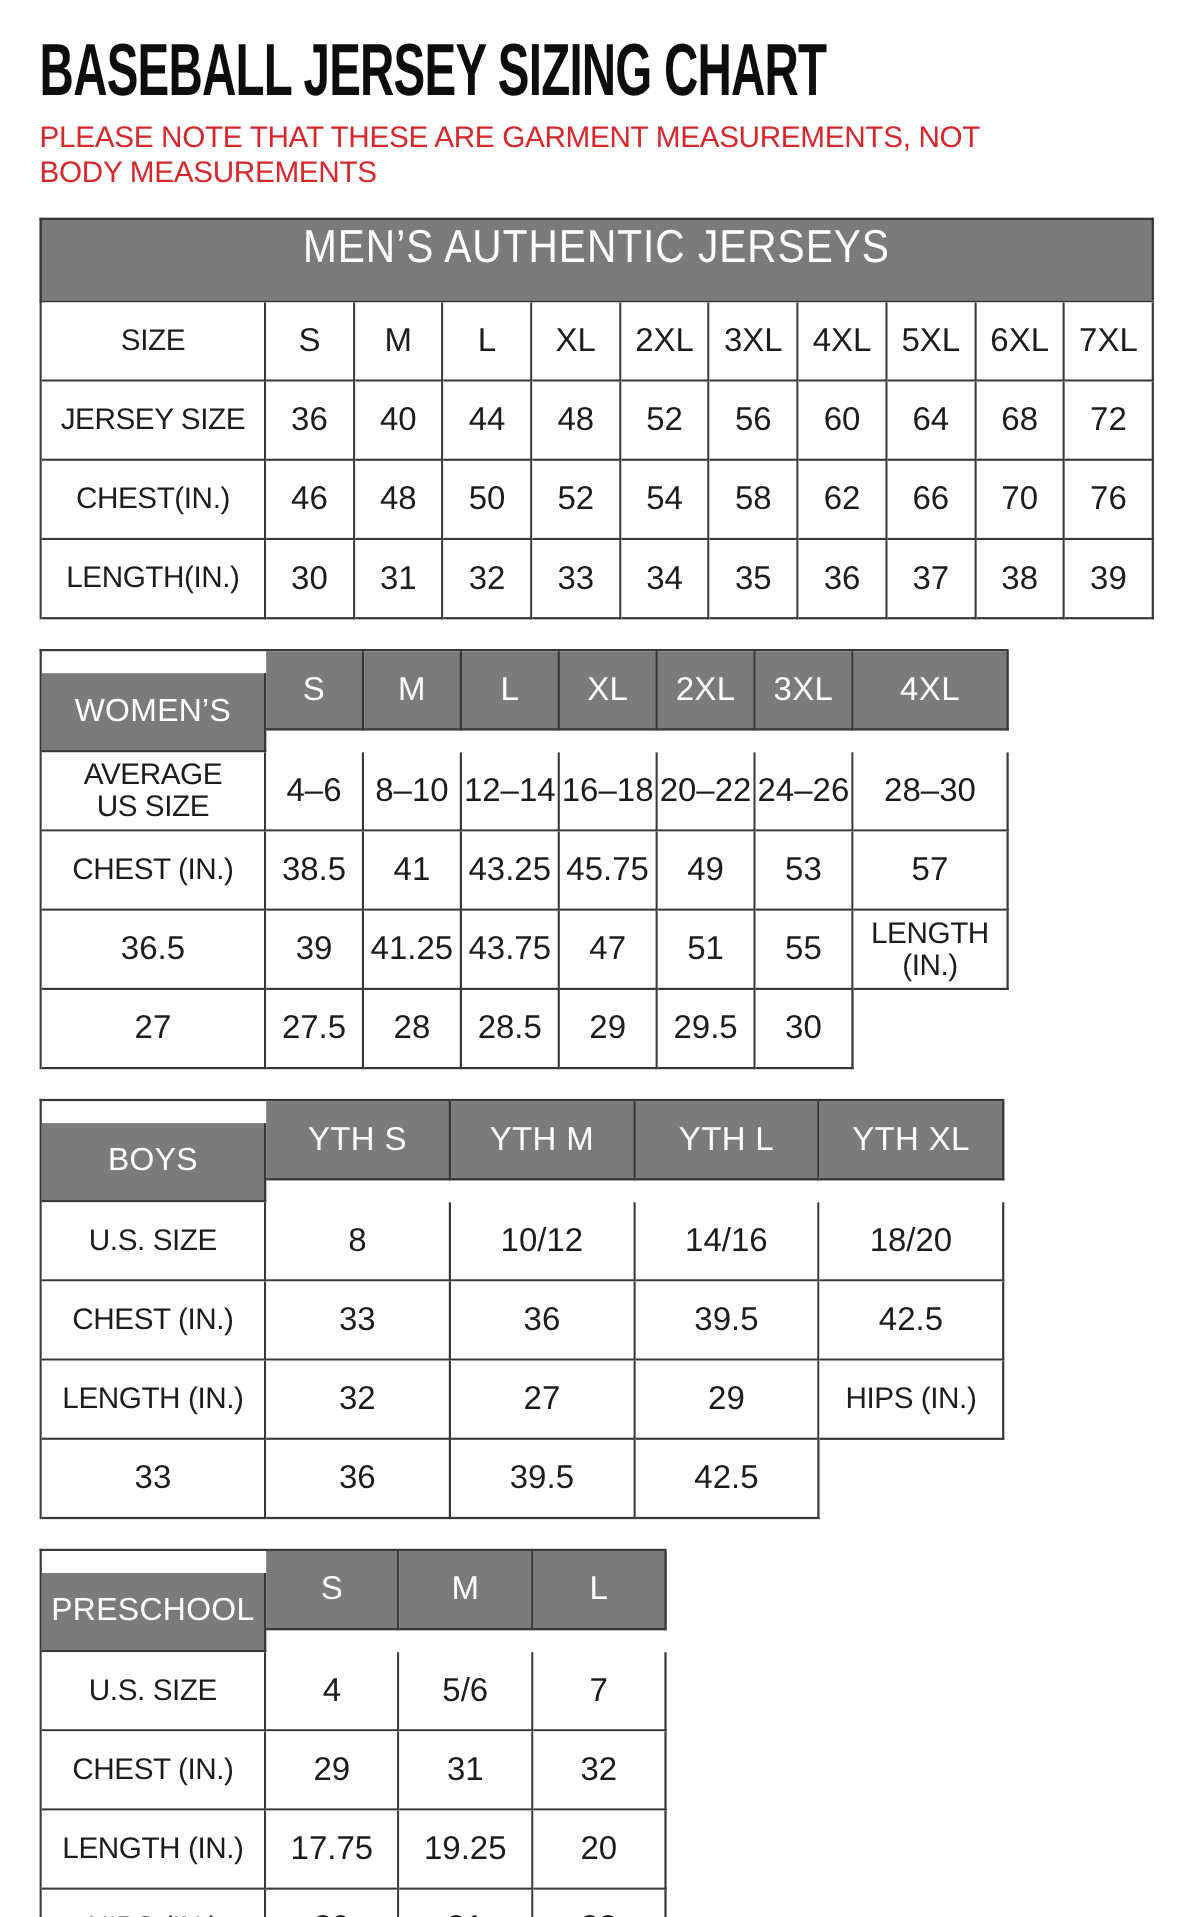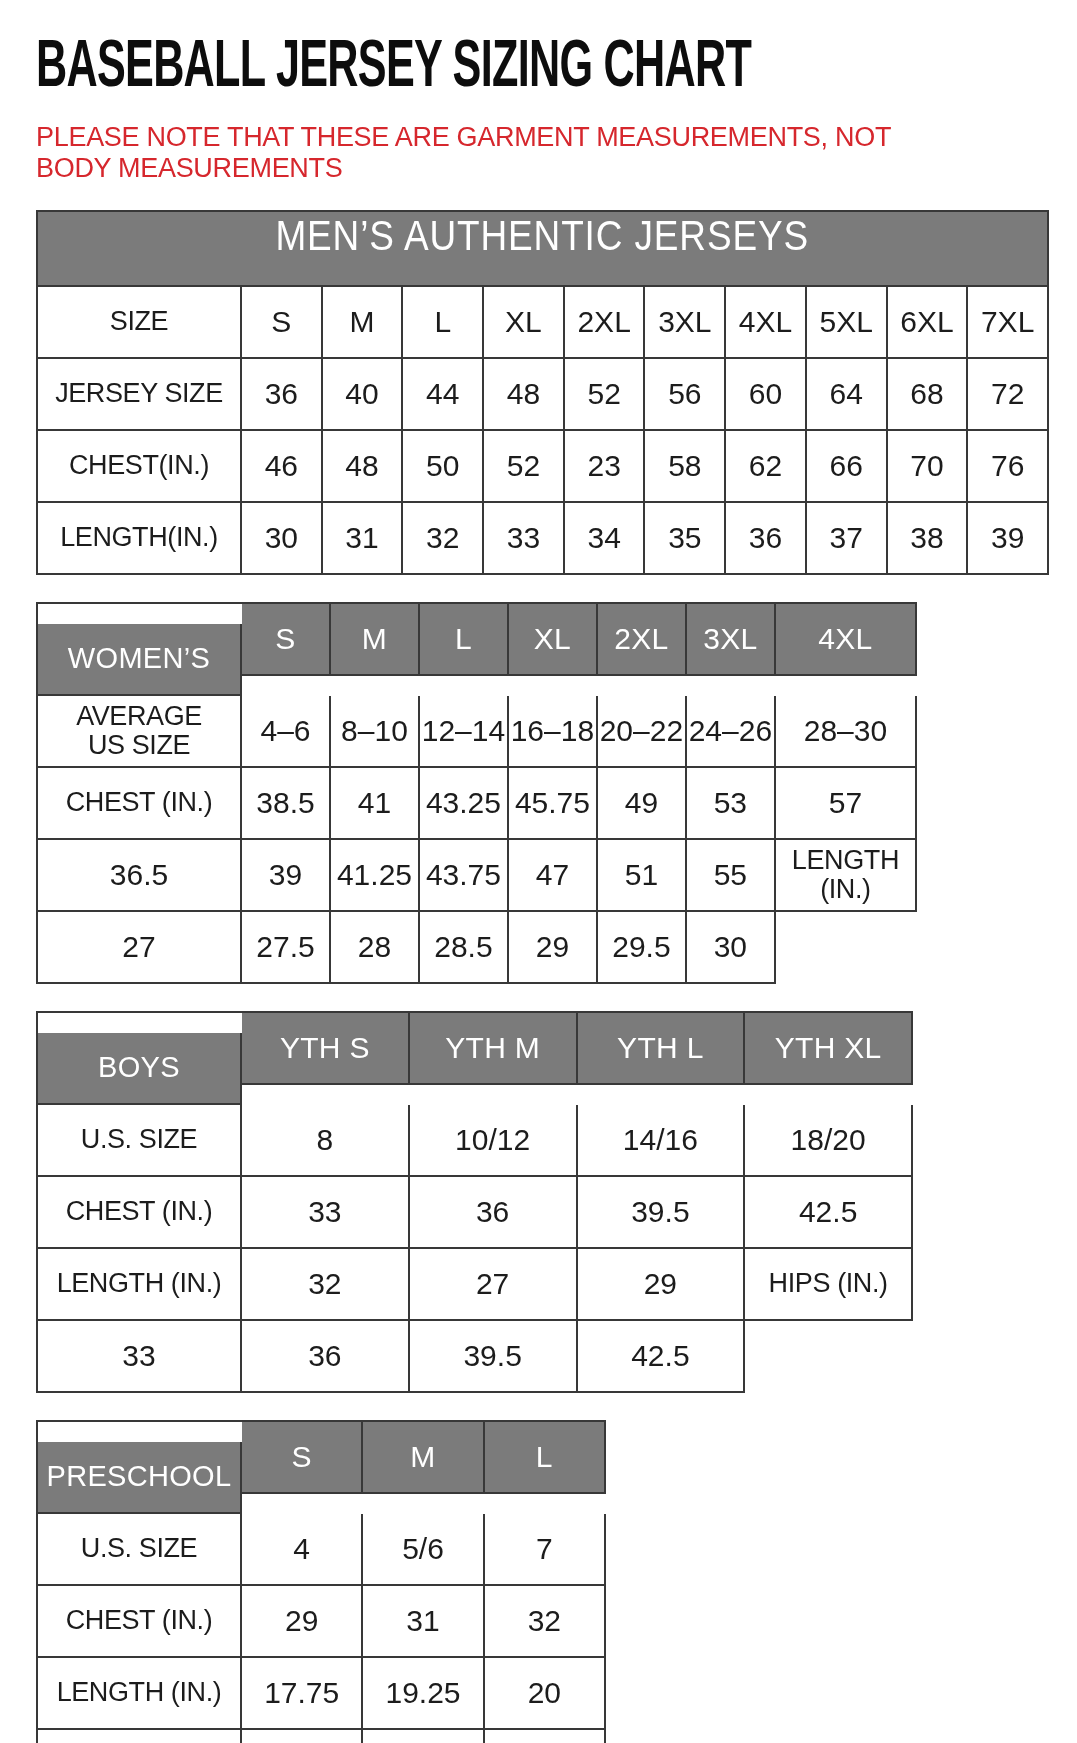--- a/index.html
+++ b/index.html
@@ -23,21 +23,21 @@
     font-weight:800;
     letter-spacing:-1px;
     line-height:1;
     white-space:nowrap;
     transform:scale(0.72,1.12);
     transform-origin:0 50%;
     margin-top:8px;
     color:#0d0d0d;
   }
   .note{
-    margin-top:28px;
+    margin-top:16px;
     color:var(--red);
     font-size:27px;
     font-weight:500;
     line-height:1.13;
     max-width:880px;
     letter-spacing:-0.3px;
   }
   .tbl{margin-top:27px;}
   .banner{
     box-sizing:border-box;
@@ -130,21 +130,21 @@
         <div class="cell value">56</div>
         <div class="cell value">60</div>
         <div class="cell value">64</div>
         <div class="cell value">68</div>
         <div class="cell value">72</div>
         <div class="cell label">CHEST(IN.)</div>
         <div class="cell value">46</div>
         <div class="cell value">48</div>
         <div class="cell value">50</div>
         <div class="cell value">52</div>
-        <div class="cell value">23</div>
+        <div class="cell value">54</div>
         <div class="cell value">58</div>
         <div class="cell value">62</div>
         <div class="cell value">66</div>
         <div class="cell value">70</div>
         <div class="cell value">76</div>
         <div class="cell label">LENGTH(IN.)</div>
         <div class="cell value">30</div>
         <div class="cell value">31</div>
         <div class="cell value">32</div>
         <div class="cell value">33</div>

